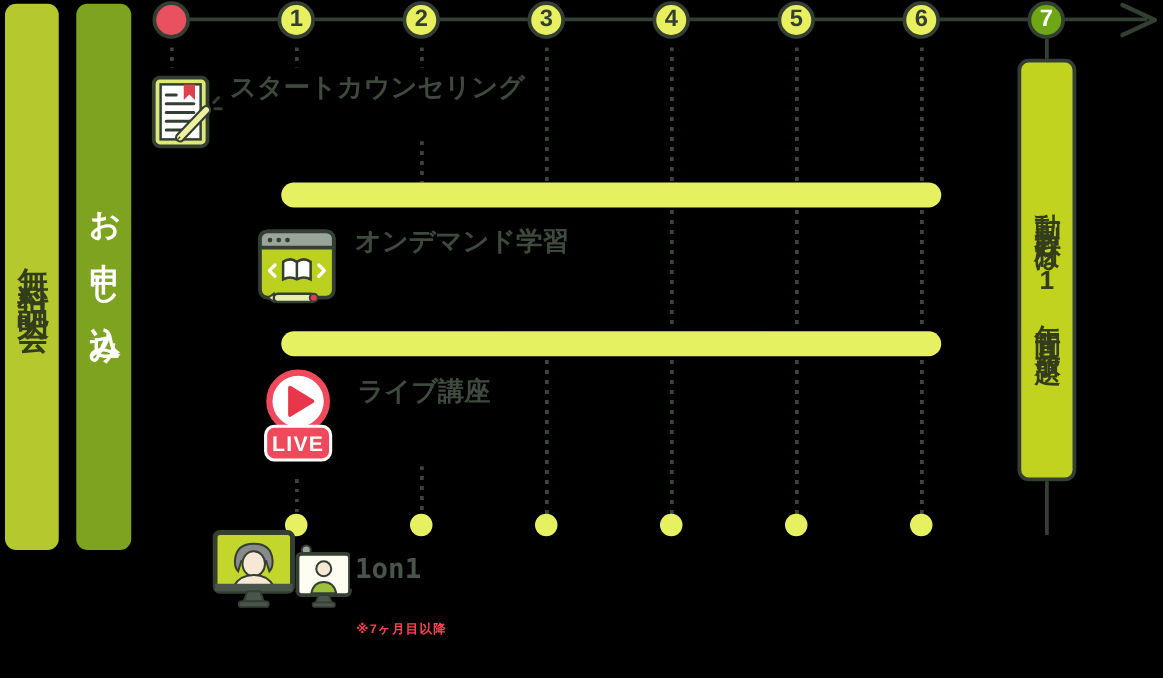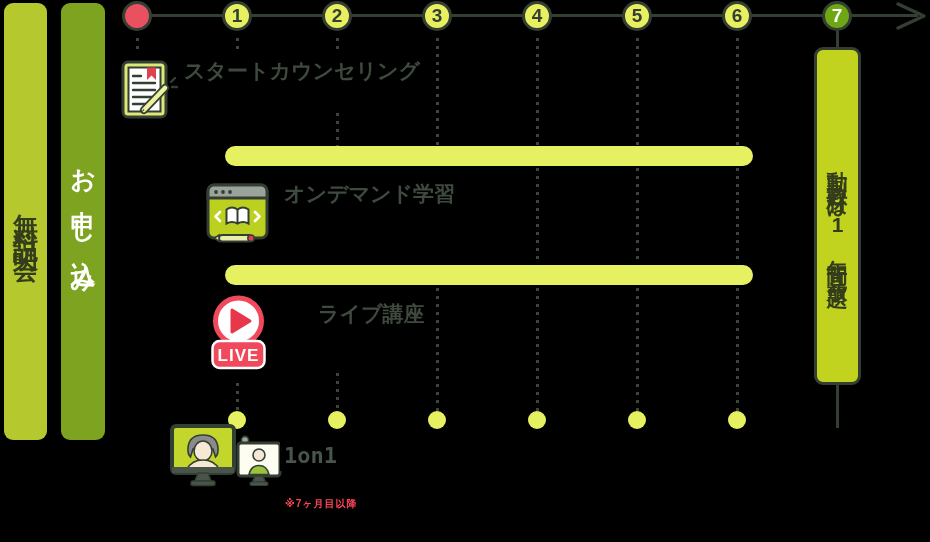--- a/index.html
+++ b/index.html
@@ -168,21 +168,21 @@
     <circle cx="75" cy="16" r="3.6" fill="#9aa49b" stroke="#343f34" stroke-width="1.6"></circle>
     <rect x="68" y="19" width="42" height="33" rx="3" fill="#fdfdf2" stroke="#343f34" stroke-width="3"></rect>
     <circle cx="89" cy="31" r="6" fill="#f6e8d4" stroke="#343f34" stroke-width="1.6"></circle>
     <path d="M79 50.5 q2 -9 10 -9 q8 0 10 9 z" fill="#9bc23a" stroke="#343f34" stroke-width="1.6"></path>
     <path d="M85 52 h8 l2.5 6 h-13 z" fill="#49544a" stroke="#343f34" stroke-width="1.4"></path>
     <rect x="80" y="58" width="18" height="3.5" rx="1.7" fill="#49544a" stroke="#343f34" stroke-width="1.2"></rect>
   </svg>
 
   <div class="rowlabel" style="left:280px;top:179px;">オンデマンド学習</div>
   <div class="rowlabel" style="left:180px;top:56px;">スタートカウンセリング</div>
-  <div class="rowlabel" style="left:282px;top:299px;margin-left:32px;">ライブ講座</div>
+  <div class="rowlabel" style="left:282px;top:299px;">ライブ講座</div>
   <div class="rowlabel mono" style="left:280px;top:441px;">1on1</div>
   <div class="rowlabel note" style="left:281px;top:496px;">※7ヶ月目以降</div>
 
   <div class="sdot" style="left:228px;"></div>
   <div class="sdot" style="left:328px;"></div>
   <div class="sdot" style="left:428px;"></div>
   <div class="sdot" style="left:528px;"></div>
   <div class="sdot" style="left:628px;"></div>
   <div class="sdot" style="left:728px;"></div>
 

